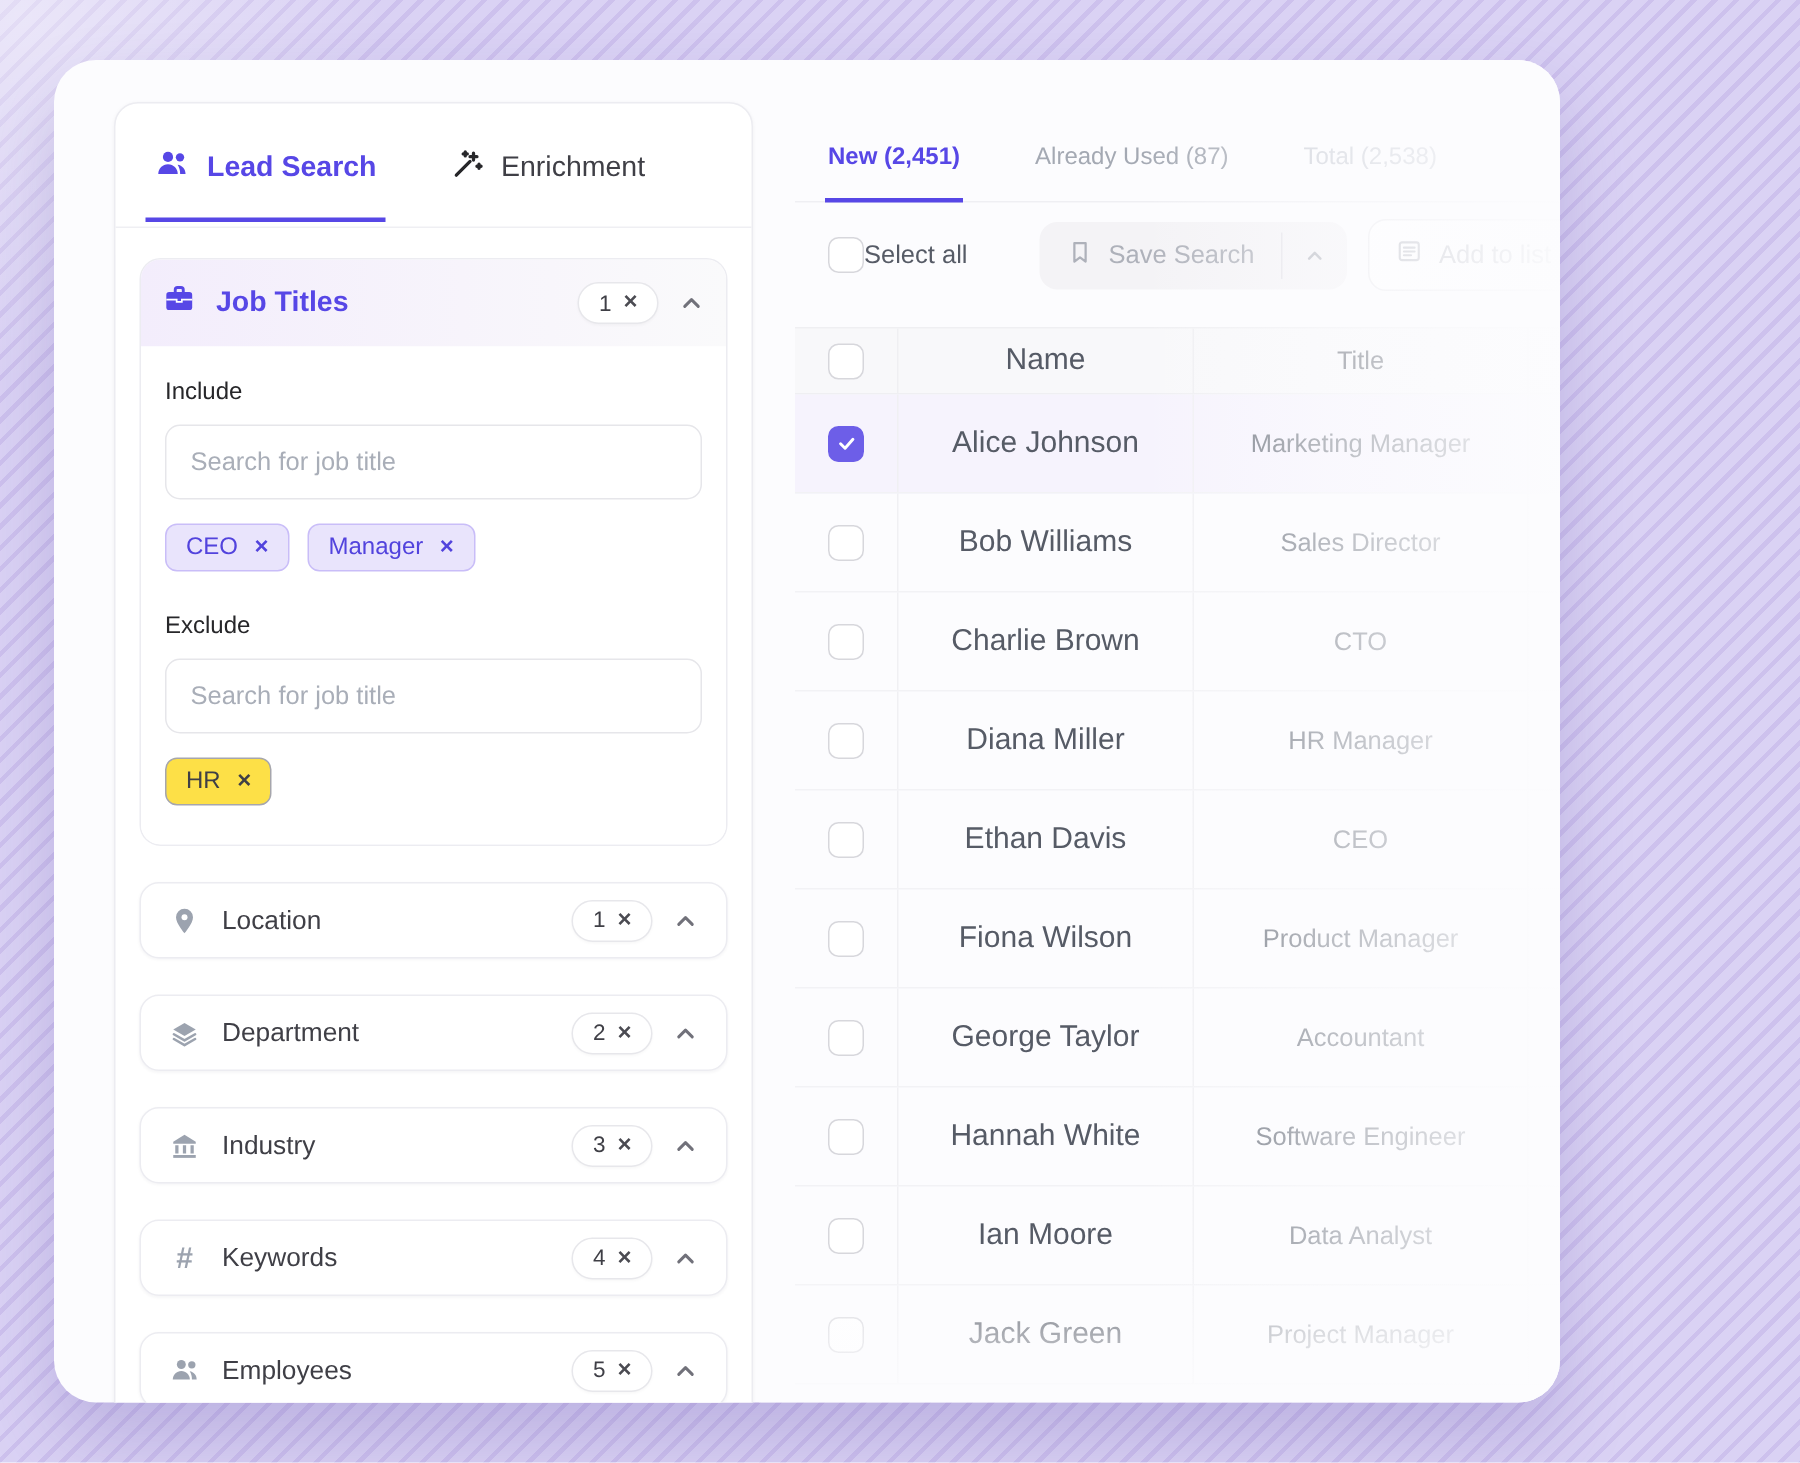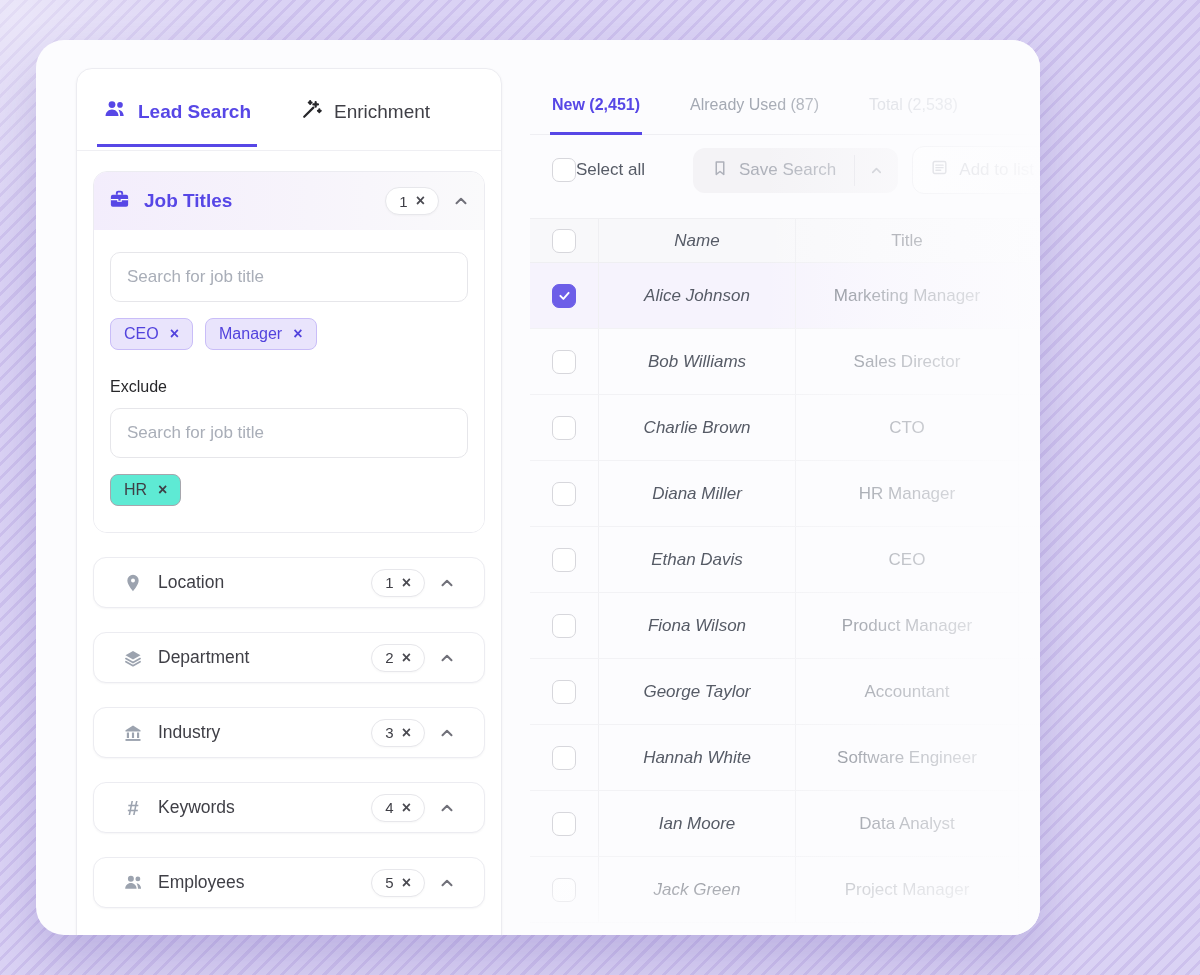--- a/index.html
+++ b/index.html
@@ -43,27 +43,27 @@
   .search-input { width:100%; padding:14px 16px; font-size:17px; color:#000000;
     border:1.5px solid #E6E6EA; border-radius:10px; outline:none; background:#fff;
     font-family:"Liberation Sans", sans-serif; }
   .search-input::placeholder { color:#A9AEB8; }
   .chips { display:flex; gap:12px; margin-top:16px; flex-wrap:wrap; }
   .chip { display:inline-flex; align-items:center; gap:11px; padding:6px 13px;
     border-radius:8px; font-size:16px; }
   .chip .x { font-weight:700; font-size:16px; cursor:pointer; }
   .chip-purple { background:#E9E4FC; border:1px solid #C9BDF8; color:#5243DD; }
   .chip-purple .x { color:#5243DD; }
-  .chip-gray { background:#5eead4; border:1px solid #A6A6AD; color:#3F3F46; }
+  .chip-gray { background:#fde047; border:1px solid #A6A6AD; color:#3F3F46; }
   .chip-gray .x { color:#3F3F46; }
   .exclude-label { margin-top:28px; }
 
   .filter-row { margin:24px 16px 0 16px; height:51px; background:#fff;
     border:1px solid #ECECF1; border-radius:13px; display:flex; align-items:center;
-    padding:0 28px; box-shadow:0 1px 2px rgba(20,20,40,.04); cursor:pointer; }
+    padding:0 18px; box-shadow:0 1px 2px rgba(20,20,40,.04); cursor:pointer; }
   .filter-row:first-of-type { margin-top:19px; }
   .f-icon { width:22px; display:flex; justify-content:center; color:#9CA3AF; }
   .f-label { margin-left:14px; font-size:17.5px; color:#3F3F46; flex:1; }
   .hash-glyph { font-size:20px; font-weight:700; color:#9CA3AF; line-height:1; }
 
   
   .right-panel { position:absolute; left:494px; top:50px; width:712px; }
   .rp-tabs { display:flex; gap:46px; padding:6px 0 0 20px; border-bottom:1px solid #EFEFF3; width:650px; }
   .rp-tab { font-size:16px; padding:0 2px 18px 2px; border-bottom:3px solid transparent;
     margin-bottom:-1px; cursor:pointer; }
@@ -86,22 +86,22 @@
   .btn-add { display:flex; align-items:center; gap:10px; margin-left:14px; padding:11px 17px;
     background:#fff; border:1px solid #E9E9ED; border-radius:12px; font-size:17px; color:#B0B3BC; cursor:pointer; }
   .send { margin-left:16px; display:flex; cursor:pointer; }
 
   .rp-table { margin-top:13px; width:712px; }
   .t-head { display:flex; height:45px; align-items:center; background:#F8F8FA;
     border-top:1px solid #EFEFF2; border-bottom:1px solid #EFEFF2; }
   .t-row { display:flex; height:66px; align-items:center; border-bottom:1px solid #F2F2F5; }
   .t-row.selected { background:#F6F3FD; }
   .c-sel { width:68px; display:flex; justify-content:center; align-self:stretch; align-items:center; }
-  .c-name { width:197px; text-align:right; font-size:17px; color:#565B66;
-    border-left:1px solid #F0F0F3; align-self:stretch; display:flex; align-items:center; justify-content:center;font-style:italic; }
+  .c-name { width:197px; text-align:right; font-size:20px; color:#565B66;
+    border-left:1px solid #F0F0F3; align-self:stretch; display:flex; align-items:center; justify-content:center; }
   .c-title { width:223px; text-align:center; font-size:17px; color:#6B717C;
     border-left:1px solid #F0F0F3; align-self:stretch; display:flex; align-items:center; justify-content:center; }
   .c-email { width:224px; text-align:center; font-size:16.5px; color:#C9CCD4;
     border-left:1px solid #F0F0F3; align-self:stretch; display:flex; align-items:center; justify-content:center; }
   .t-head .c-name, .t-head .c-title { color:#565B66; border-left-color:#EFEFF2; }
   .t-head .c-email { color:#C6C9D1; border-left-color:#EFEFF2; }
 
   
   .fade-right { position:absolute; left:724px; top:0; right:0; bottom:0; z-index:5;
     pointer-events:none;
@@ -156,20 +156,21 @@
           <span>1</span>
           <span class="x">×</span>
         </span>
         <span class="chev">
           <svg width="18" height="18" viewBox="0 0 20 20" fill="none" stroke="#71717A" stroke-width="2.2" stroke-linecap="round" stroke-linejoin="round">
             <polyline points="5,12.5 10,7.5 15,12.5"></polyline>
           </svg>
         </span>
       </div>
       <div class="jt-body">
+        <div class="field-label">Include</div>
         <input class="search-input" type="text" placeholder="Search for job title" style="">
         <div class="chips">
 
             <span class="chip chip-purple">
               <span>CEO</span>
               <span class="x">×</span>
             </span>
 
             <span class="chip chip-purple">
               <span>Manager</span>

